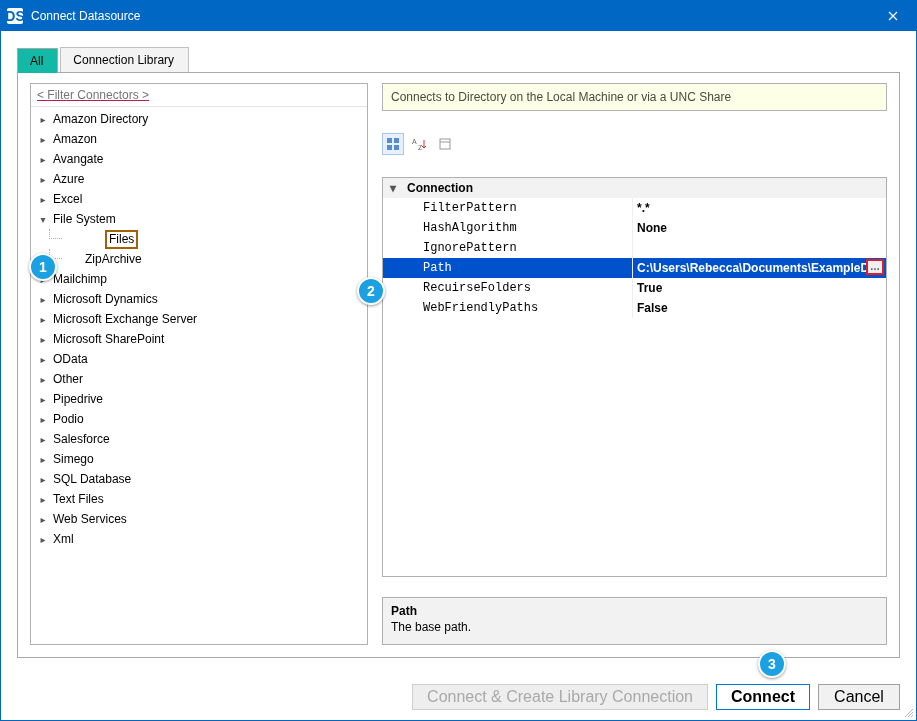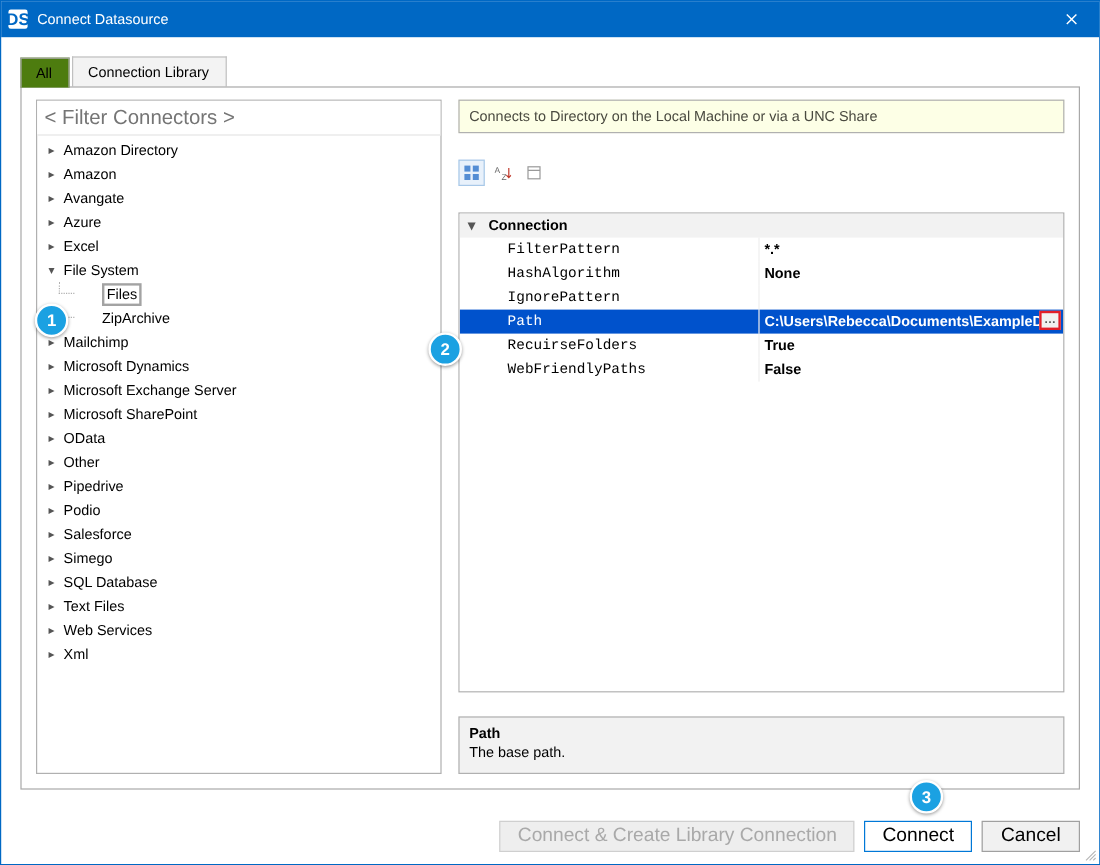--- a/index.html
+++ b/index.html
@@ -6,34 +6,34 @@
   html, body { margin: 0; padding: 0; font-family: "Segoe UI", Tahoma, sans-serif; font-size: 12px; color: #000; background: #fff; }
   .window { width: 917px; height: 721px; display: flex; flex-direction: column; border: 1px solid #0068c4; background: #fff; position: relative; }
   .titlebar { height: 30px; background: #0068c4; display: flex; align-items: center; padding: 0 0 0 6px; color: #fff; }
   .titlebar .app-icon { width: 16px; height: 16px; background: #fff; color: #0068c4; font-size: 14px; font-weight: bold; display: flex; align-items: center; justify-content: center; margin-right: 8px; border-radius: 2px; }
   .titlebar .title-text { flex: 1; font-size: 12px; }
   .titlebar .close-btn { width: 46px; height: 30px; display: flex; align-items: center; justify-content: center; color: #fff; font-size: 14px; }
 
   .body { flex: 1; padding: 16px 16px 12px 16px; display: flex; flex-direction: column; position: relative; }
   .tabs { display: flex; }
   .tab { padding: 5px 14px 5px 12px; border: 1px solid #c0c0c0; border-bottom: none; background: #f3f3f3; margin-right: 2px; position: relative; z-index: 1; }
-  .tab.active { background: #4d7c0f; border-color: #a8a8a8; z-index: 3; top: 1px; }
+  .tab.active { background: #14b8a6; border-color: #a8a8a8; z-index: 3; top: 1px; }
 
   .tab-content { flex: 1; border: 1px solid #a8a8a8; padding: 10px 12px 12px 12px; display: flex; gap: 14px; position: relative; z-index: 2; overflow: hidden; }
 
   
   .left-panel { width: 338px; display: flex; flex-direction: column; border: 1px solid #b0b0b0; }
-  .filter-input { border: none; border-bottom: 1px solid #e4e4e4; padding: 4px 6px; font-size: 17px; color: #be185d; background: #fff; }
+  .filter-input { border: none; border-bottom: 1px solid #e4e4e4; padding: 4px 6px; font-size: 12px; color: #be185d; background: #fff; text-decoration: underline; }
   .tree { flex: 1; overflow: auto; padding: 2px 0 4px 0; }
   .tree-node { display: flex; align-items: center; height: 20px; padding-left: 6px; position: relative; }
   .tree-node.child { padding-left: 38px; }
   .tree-node.child::before { content: ""; position: absolute; left: 18px; top: 0; bottom: 50%; border-left: 1px dotted #b0b0b0; border-bottom: 1px dotted #b0b0b0; width: 12px; }
   .tree-node .expander { width: 12px; height: 12px; margin-right: 4px; display: flex; align-items: center; justify-content: center; color: #555; font-size: 10px; }
   .tree-node .label { white-space: nowrap; }
-  .highlight-box { border: 2px solid #a3a3a3; padding: 0 2px; display: inline-block; line-height: 15px; }
+  .highlight-box { border: 2px solid #a16207; padding: 0 2px; display: inline-block; line-height: 15px; margin-left: 20px; }
 
   
   .right-panel { flex: 1; display: flex; flex-direction: column; gap: 20px; }
   .info-strip { border: 1px solid #b0b0b0; background: #fdffe6; padding: 6px 8px; color: #4a4a40; }
   .toolbar { display: flex; gap: 4px; padding: 2px 0; align-items: center; }
   .tool-btn { width: 22px; height: 22px; border: 1px solid transparent; display: flex; align-items: center; justify-content: center; color: #555; }
   .tool-btn.active { border-color: #a8c8e8; background: #e8f1fb; }
   .tool-btn svg { width: 14px; height: 14px; }
 
   .prop-grid { flex: 1; border: 1px solid #b0b0b0; display: flex; flex-direction: column; overflow: hidden; }
@@ -48,21 +48,21 @@
   .prop-row.selected .value { color: #fff; font-weight: bold; }
   .ellipsis-btn { position: absolute; right: 2px; top: 1px; width: 18px; height: 16px; border: 2px solid #e11d28; background: #f0f0f0; color: #555; font-size: 10px; line-height: 12px; text-align: center; }
 
   .desc-box { border: 1px solid #b0b0b0; background: #f2f2f2; padding: 6px 8px 10px 8px; }
   .desc-box .desc-title { font-weight: bold; margin-bottom: 2px; }
 
   
   .button-row { display: flex; justify-content: flex-end; gap: 8px; padding: 14px 16px 10px 0; }
   .btn { min-width: 82px; height: 26px; border: 1px solid #a0a0a0; background: #f1f1f1; padding: 0 14px; display: flex; align-items: center; justify-content: center; font-size: 16px; }
   .btn.disabled { color: #a9a9a9; border-color: #cfcfcf; background: #eee; }
-  .btn.primary { border-color: #0078d7; color: #000; background: #fff; }
+  .btn.primary { border-color: #0078d7; color: #000; background: #fff; font-weight: bold; }
 
   
   .callout { position: absolute; width: 28px; height: 28px; border-radius: 50%; background: #1ba1e2; border: 2px solid #fff; box-shadow: 0 1px 3px rgba(0,0,0,.4); color: #fff; font-weight: bold; font-size: 14px; display: flex; align-items: center; justify-content: center; z-index: 50; }
 
   .resize-grip { position: absolute; right: 2px; bottom: 2px; width: 12px; height: 12px; opacity: .6; }
   .resize-grip svg { width: 12px; height: 12px; }
 </style>
 </head>
 <body>
 

